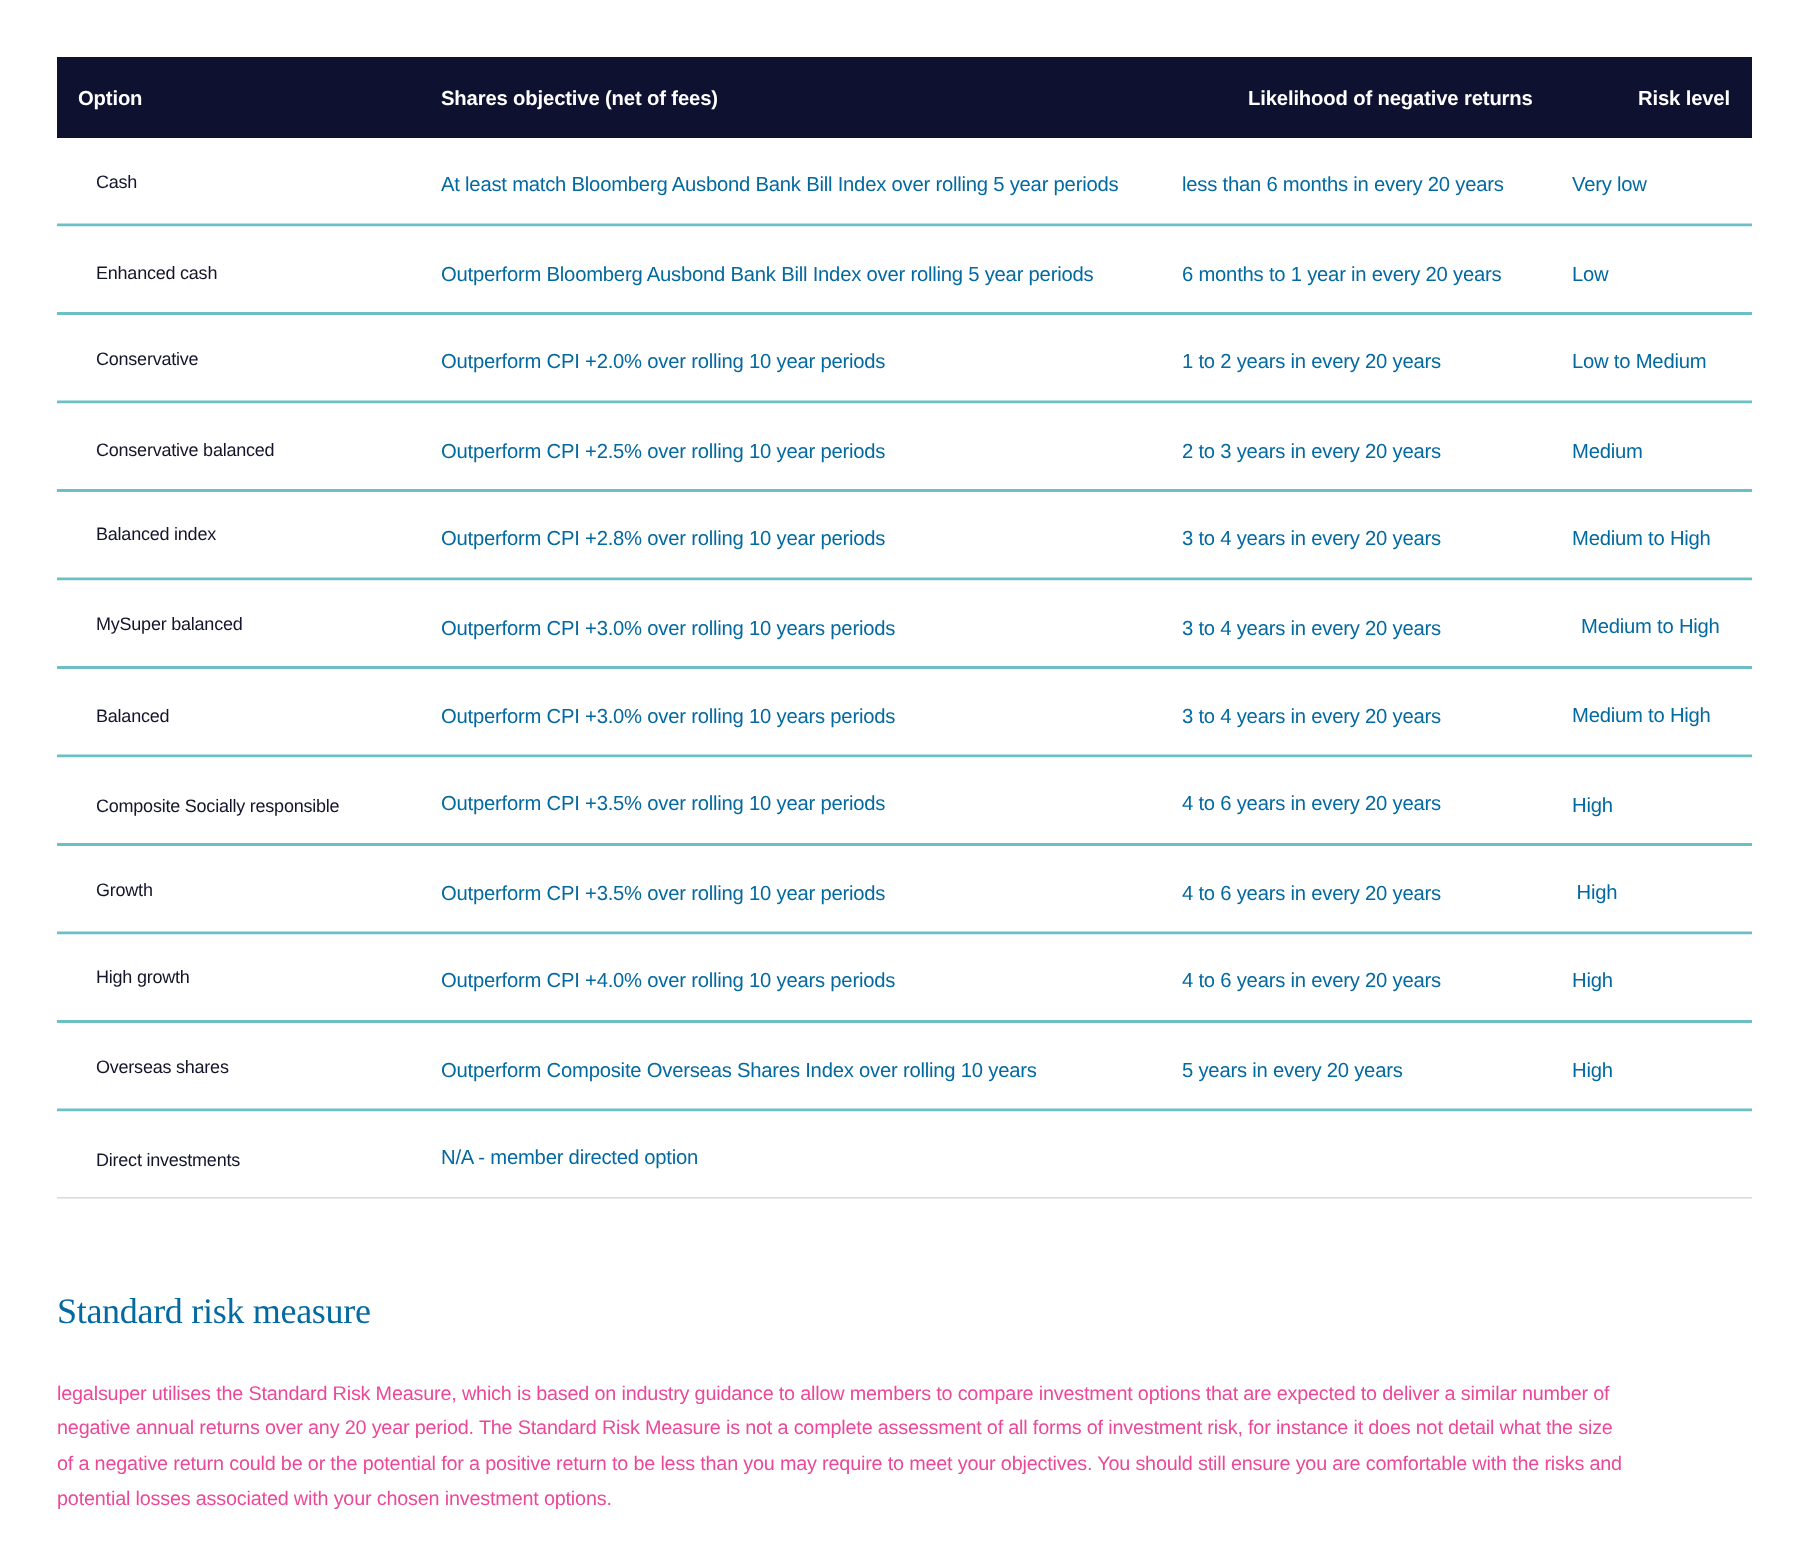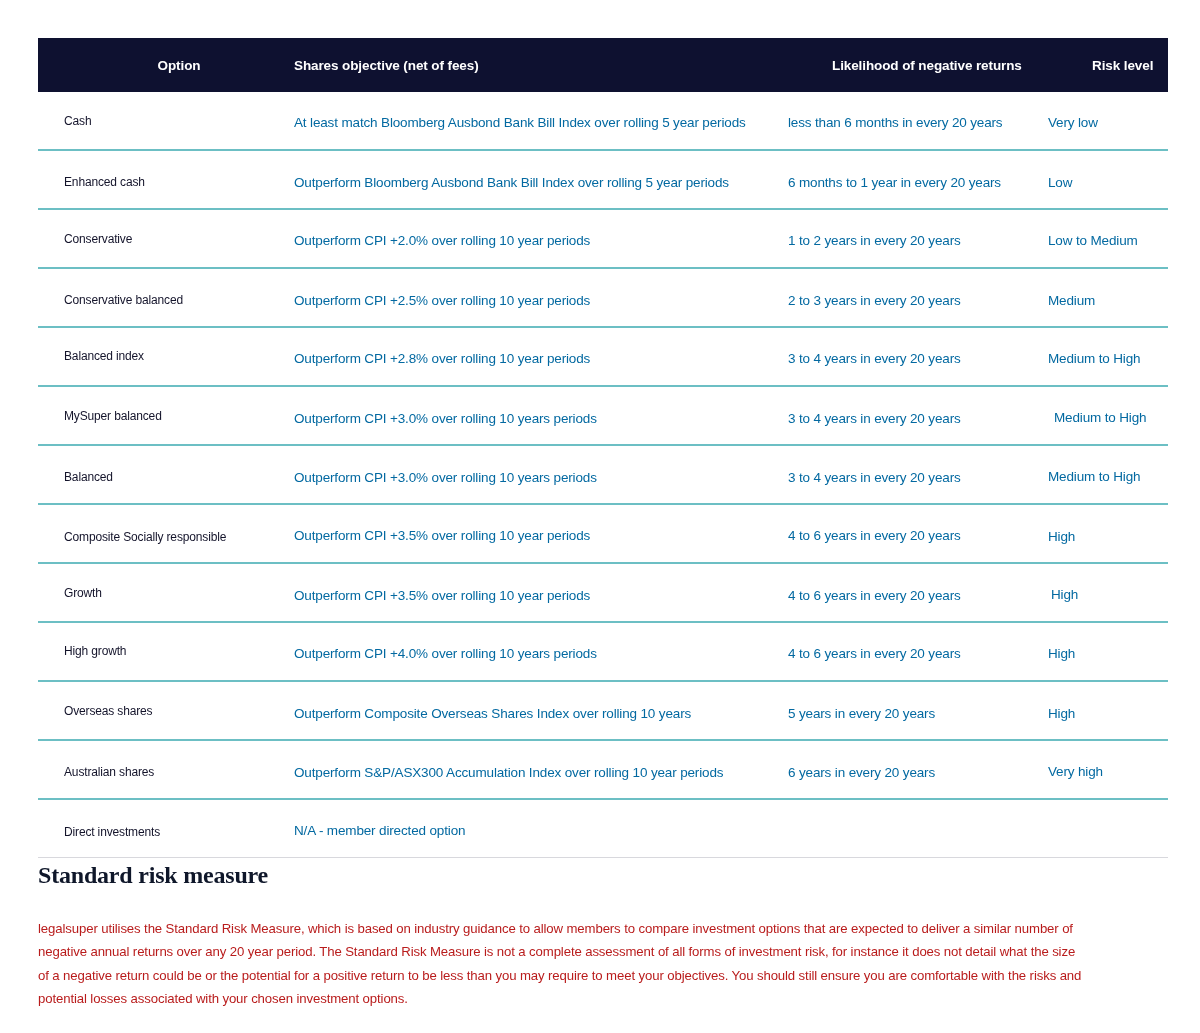--- a/index.html
+++ b/index.html
@@ -48,21 +48,21 @@
   .row.last {
     border-bottom: 1px solid #d8d8dd;
   }
 
   
   .c-option    { width: 256px; padding-left: 26px; box-sizing: border-box; }
   .c-objective { width: 494px; box-sizing: border-box; }
   .c-likely    { width: 260px; box-sizing: border-box; }
   .c-risk      { width: 120px; box-sizing: border-box; }
 
-  .thead .c-option    { padding-left: 26px; text-align: center; }
+  .thead .c-option    { padding-left: 14px; }
   .thead .c-objective { padding-left: 0; }
 
   .th {
     color: #ffffff;
     font-size: 13.5px;
     font-weight: bold;
     letter-spacing: -0.1px;
     white-space: nowrap;
     padding-left: 44px;
   }
@@ -91,27 +91,27 @@
   
   .section {
     position: absolute;
     left: 38px;
     top: 862px;
     width: 1060px;
   }
   .section-title {
     font-family: "Liberation Serif", serif;
     font-size: 24px;
-    font-weight: bold;
-    color: #0f172a;
+    font-weight: normal;
+    color: #0369a1;
     letter-spacing: -0.2px;
     margin: 0 0 28px 0;
   }
   .section-body {
-    color: #b91c1c;
+    color: #ec4899;
     font-size: 13.2px;
     line-height: 23.3px;
     letter-spacing: -0.12px;
     margin: 0;
     max-width: 1046px;
   }
 </style>
 </head>
 <body>
 
@@ -186,26 +186,20 @@
           <div class="c-objective td-body"><span class="j1">Outperform CPI +4.0% over rolling 10 years periods</span></div>
           <div class="c-likely td-body"><span class="j1">4 to 6 years in every 20 years</span></div>
           <div class="c-risk td-body"><span class="j1">High</span></div>
         </div>
         <div class="row">
           <div class="c-option td-option"><span class="j0">Overseas shares</span></div>
           <div class="c-objective td-body"><span class="j2">Outperform Composite Overseas Shares Index over rolling 10 years</span></div>
           <div class="c-likely td-body"><span class="j2">5 years in every 20 years</span></div>
           <div class="c-risk td-body"><span class="j2">High</span></div>
         </div>
-        <div class="row">
-          <div class="c-option td-option"><span class="j1">Australian shares</span></div>
-          <div class="c-objective td-body"><span class="j2">Outperform S&amp;P/ASX300 Accumulation Index over rolling 10 year periods</span></div>
-          <div class="c-likely td-body"><span class="j2">6 years in every 20 years</span></div>
-          <div class="c-risk td-body"><span class="j1">Very high</span></div>
-        </div>
         <div class="row last">
           <div class="c-option td-option"><span class="j2">Direct investments</span></div>
           <div class="c-objective td-body"><span class="j1">N/A - member directed option</span></div>
           <div class="c-likely td-body"><span class="j1"></span></div>
           <div class="c-risk td-body"><span class="j1"></span></div>
         </div>
       </div>
 
   </div>
 

